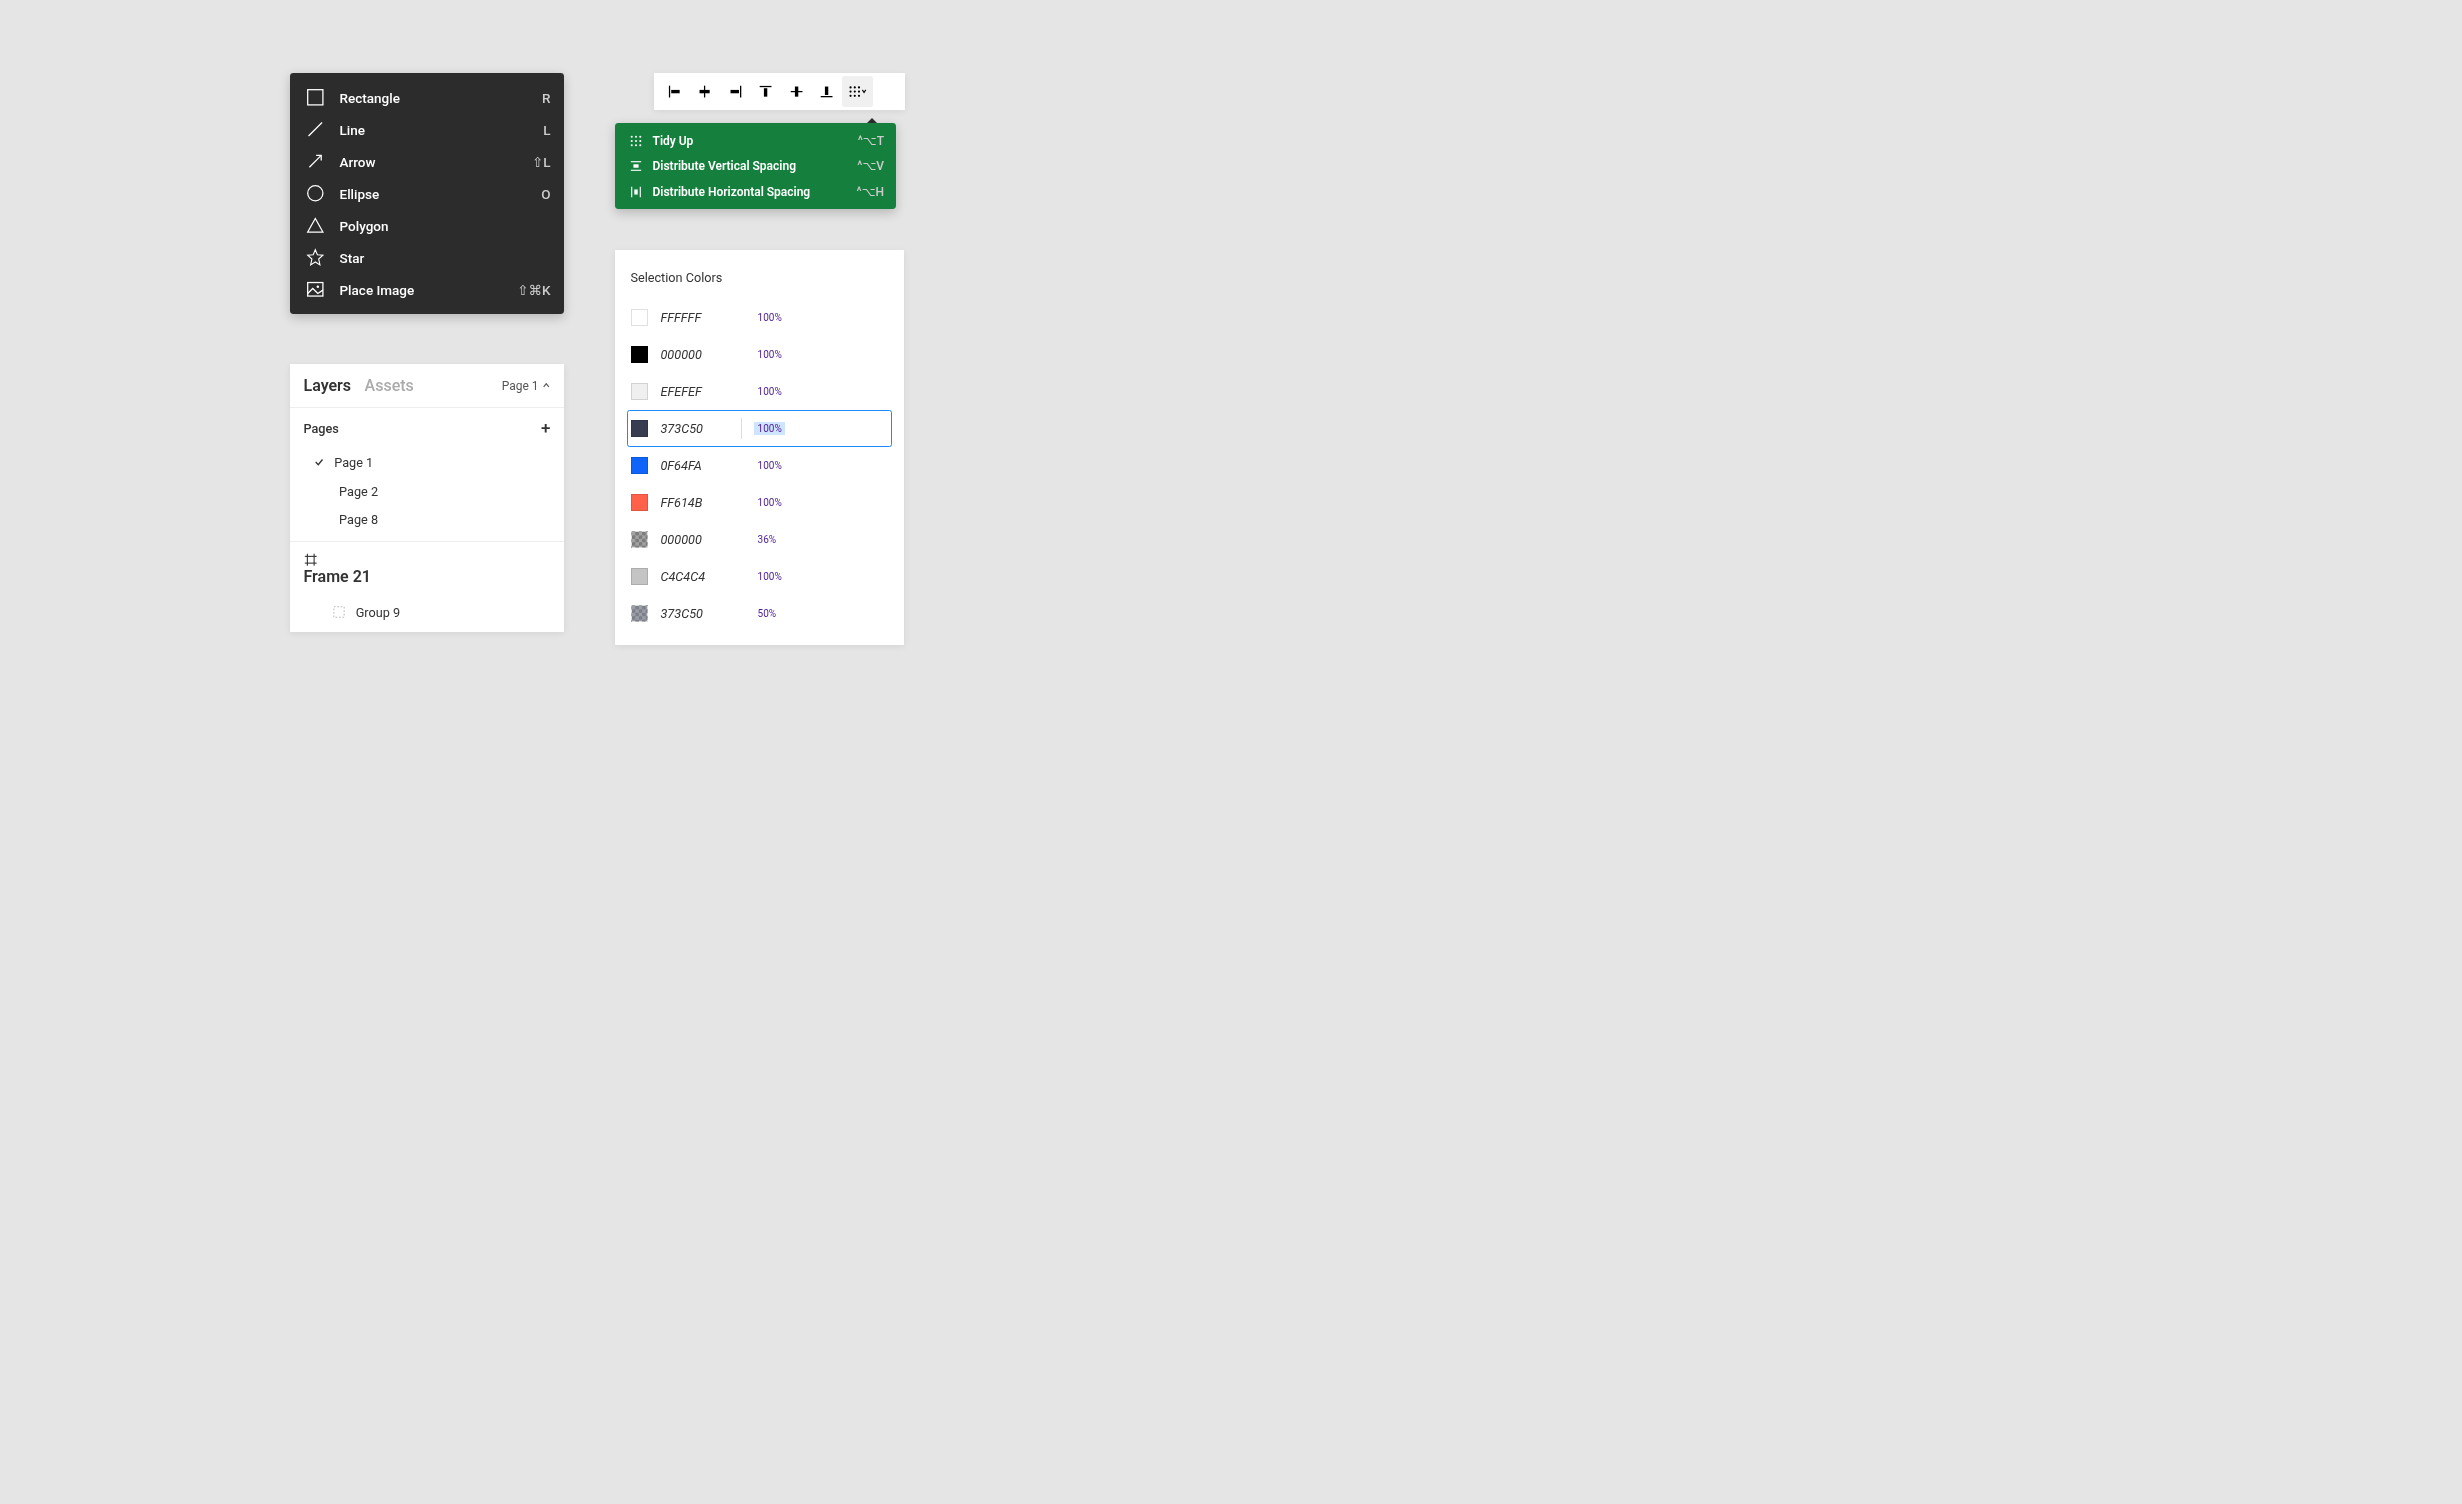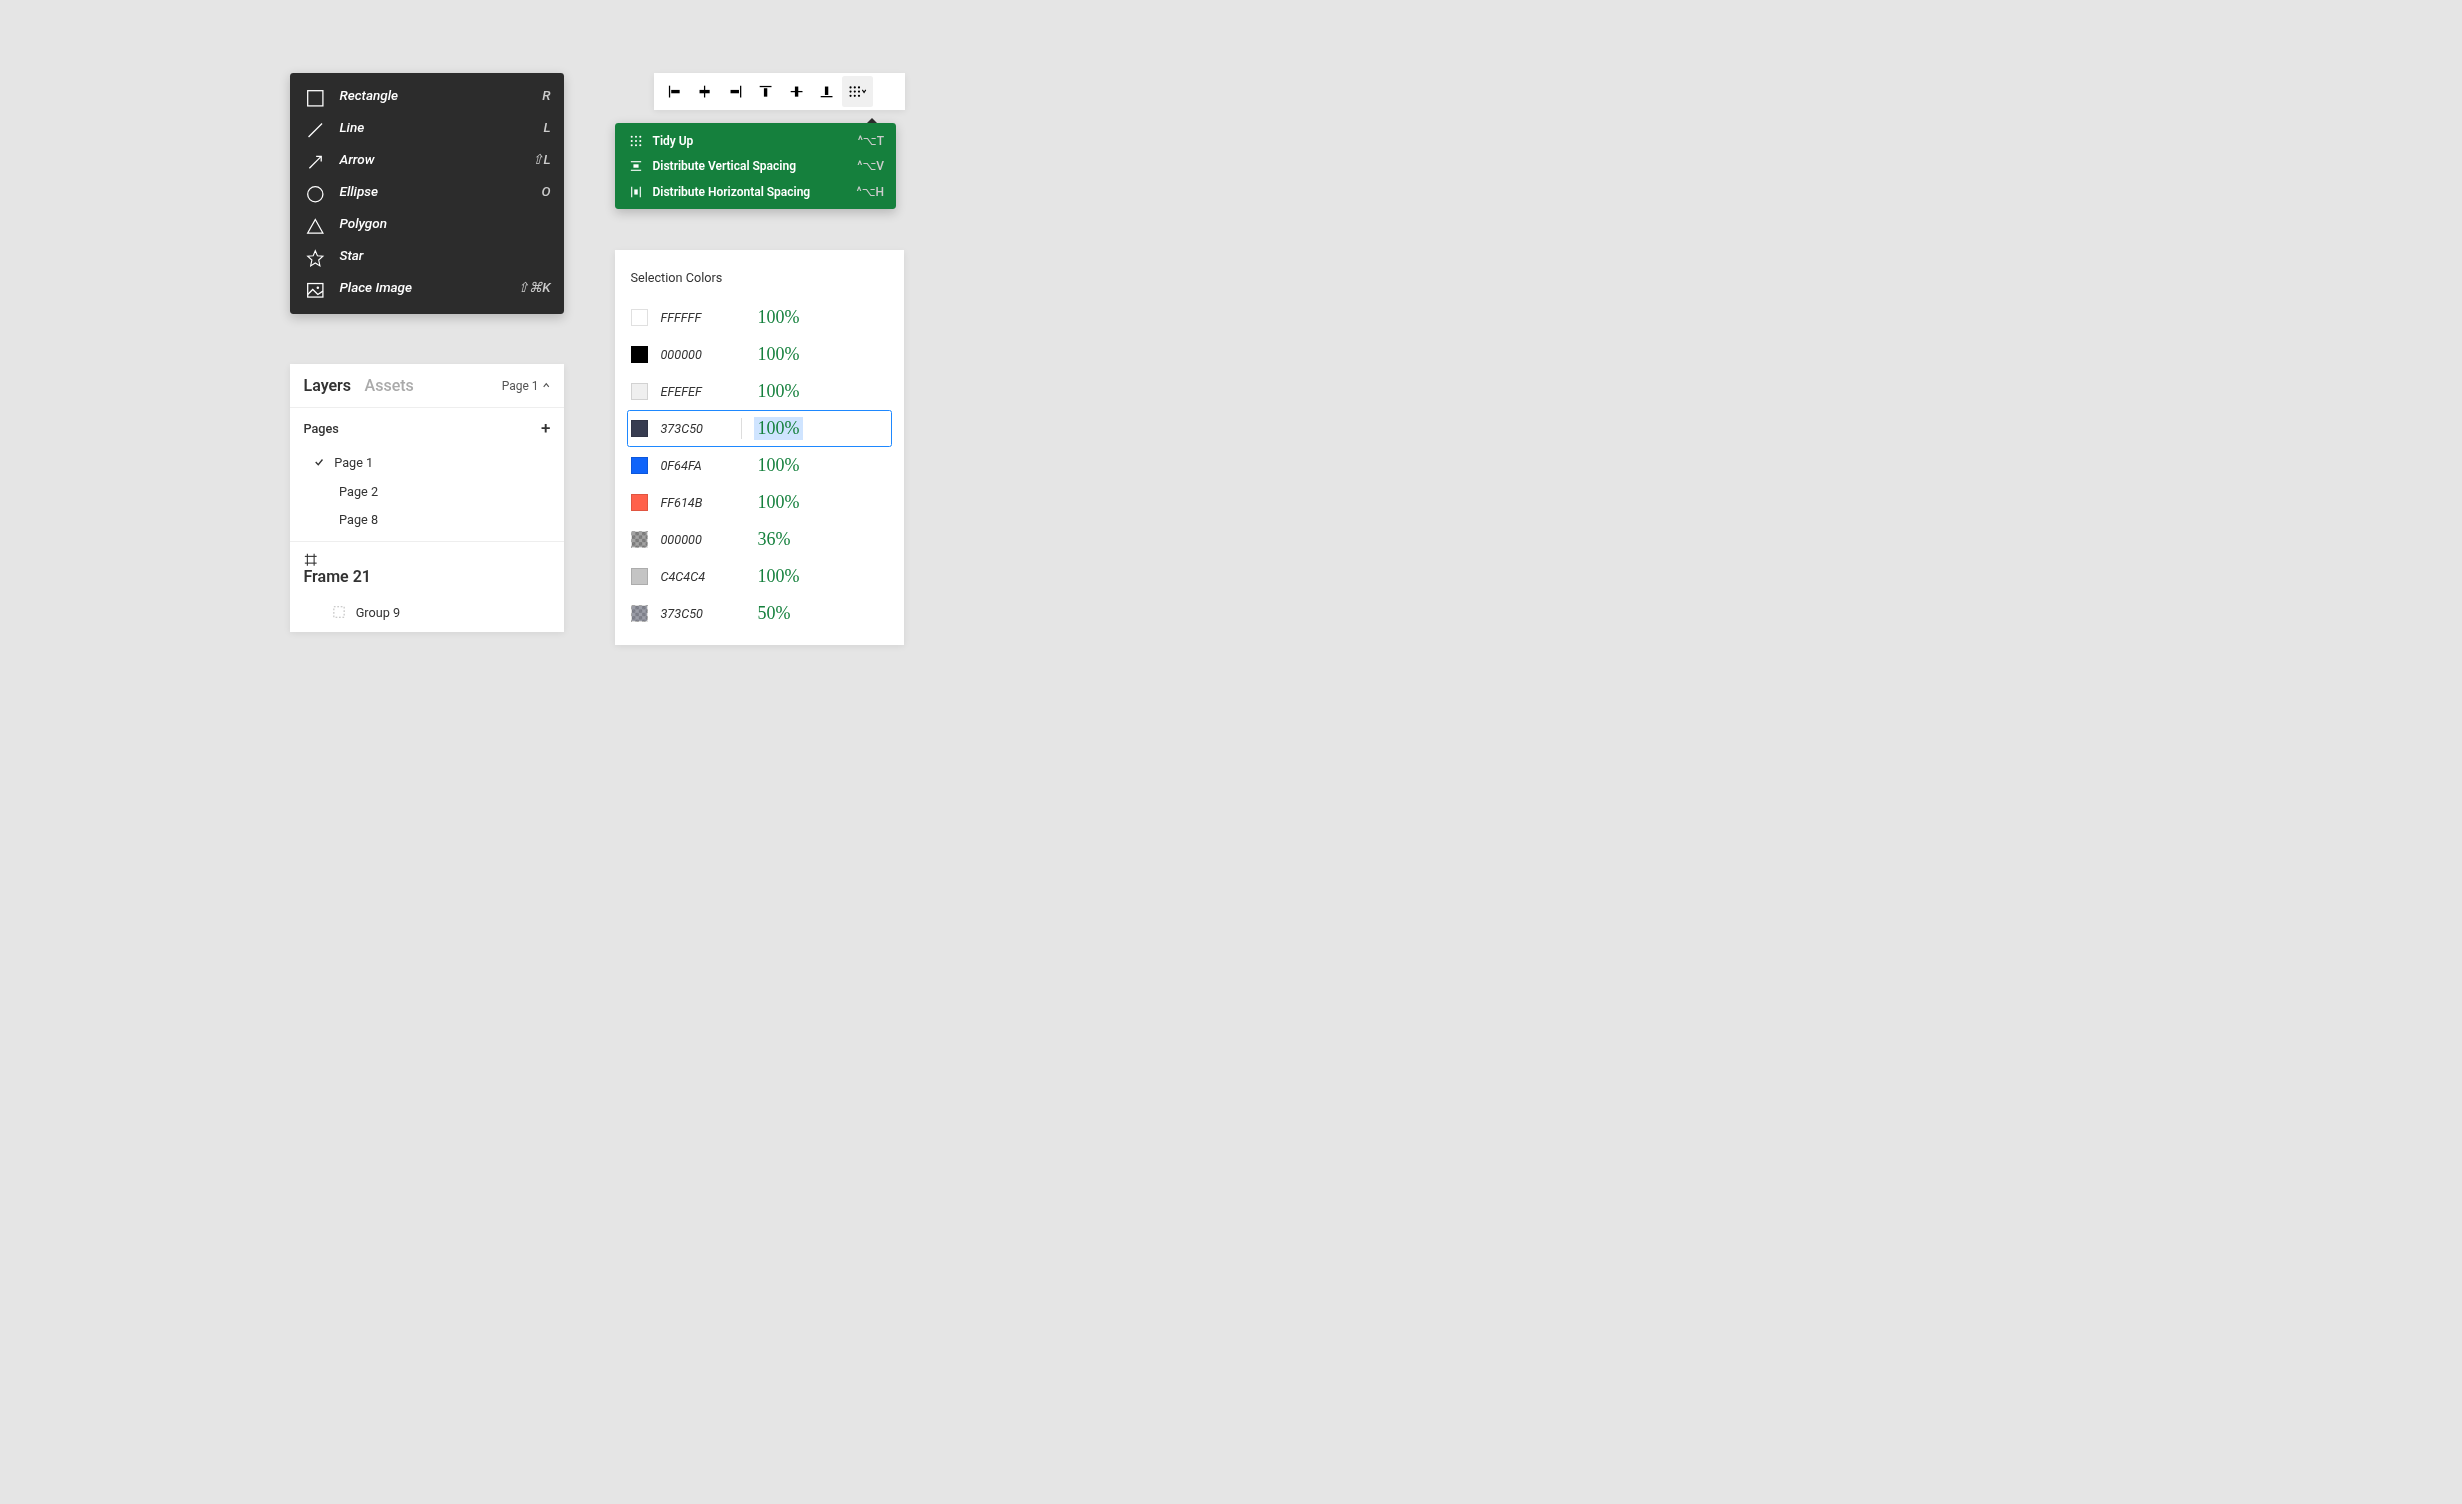--- a/index.html
+++ b/index.html
@@ -19,25 +19,24 @@
     top: 73px;
     width: 274px;
     background: #2c2c2c;
     border-radius: 3.4px;
     padding: 8.5px 0;
     color: #fff;
     box-shadow: 0 3.4px 10.2px rgba(0,0,0,0.2);
   }
   .shape-item {
     display: flex;
-    align-items: flex-start;
+    align-items: center;
     padding: 5.1px 13.5px;
     height: 32px;
     cursor: pointer;
-    font-style: italic;
   }
   .shape-item .shape-icon {
     width: 24px;
     height: 24px;
     display: flex;
     align-items: center;
     justify-content: center;
     margin-right: 12px;
     flex-shrink: 0;
   }
@@ -227,24 +226,23 @@
   .swatch .overlay {
     width:100%; height:100%;
   }
   .color-hex {
     width: 81px;
     font-size:12.7px;
     color:#333;
     font-style:italic;
   }
   .color-opacity {
-    font-size:18px;
-    color:#15803d;
+    font-size:10px;
+    color:#4c1d95;
     padding: 0.8px 3.4px;
-    font-family: Liberation Serif, serif;
   }
   .color-row.selected .sep {
     width:0.8px; height:20.3px; background:#ddd; margin-right:12px;
   }
   .color-row .sep { width:0.8px; height:0; margin-right:12px; }
   .color-row.selected .color-opacity {
     background:#cfe4ff;
   }
 </style>
 </head>

